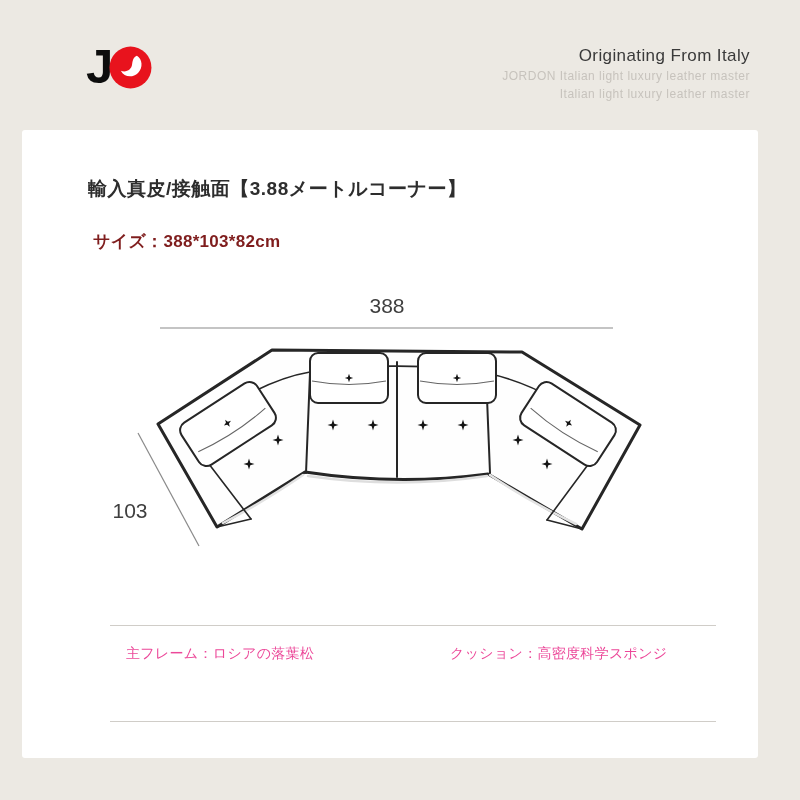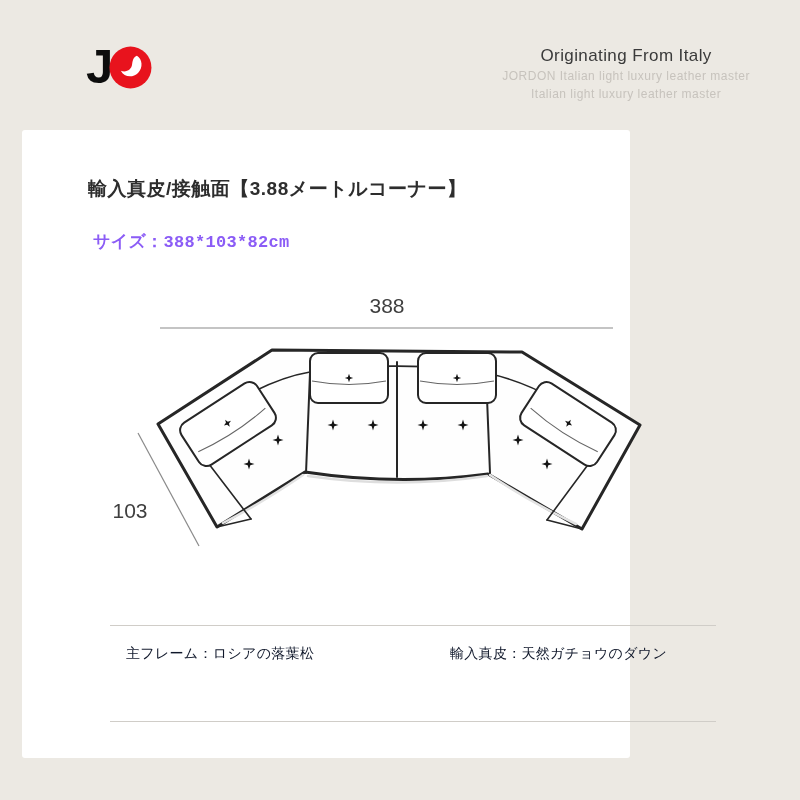--- a/index.html
+++ b/index.html
@@ -2,36 +2,36 @@
 <html><head>
 <meta charset="utf-8">
 <style>
   html,body{margin:0;padding:0;}
   body{width:800px;height:800px;background:#ece9e3;font-family:"Liberation Sans",sans-serif;position:relative;overflow:hidden;}
   #page{position:absolute;inset:0;}
 
   
   .logo{position:absolute;left:86px;top:42px;display:flex;align-items:center;font-weight:bold;font-size:49px;letter-spacing:-3px;color:#0d0d0d;line-height:1;}
   .logo .oword{width:43px;height:43px;display:block;margin:0 -1px;position:relative;top:1px;}
-  .hdr-right{position:absolute;right:50px;top:46px;text-align:center;}
+  .hdr-right{position:absolute;right:50px;top:46px;text-align:right;}
   .tagline{font-size:17px;color:#3a3a3a;letter-spacing:.4px;}
   .subline{font-size:12px;color:#c7c3bd;letter-spacing:.5px;margin-top:3px;line-height:1.25;}
 
   
-  .card{position:absolute;left:22px;top:130px;width:608px;height:628px;background:#ffffff;border-radius:3px;}
+  .card{position:absolute;left:22px;top:130px;width:736px;height:628px;background:#ffffff;border-radius:3px;}
   .title{position:absolute;left:66px;top:46px;font-size:19px;font-weight:bold;color:#2d2d2d;letter-spacing:.5px;}
-  .sizeline{position:absolute;left:71px;top:100px;font-size:17px;font-weight:bold;color:#8b5cf6;letter-spacing:.3px;font-family:Liberation Mono, monospace;}
+  .sizeline{position:absolute;left:71px;top:100px;font-size:17px;font-weight:bold;color:#7f1d1d;letter-spacing:.3px;}
 
   svg.diagram{position:absolute;left:78px;top:152px;}
 
   
   .specs{position:absolute;left:88px;top:495px;width:606px;height:97px;border-top:1px solid #d0cdc8;border-bottom:1px solid #d0cdc8;display:flex;box-sizing:border-box;padding-top:17px;}
   .spec-col-l{width:340px;padding-left:16px;box-sizing:border-box;}
   .spec-col-r{width:228px;}
-  .spec-item{font-size:14px;color:#0f172a;line-height:1.45;margin-bottom:15px;letter-spacing:.3px;}
+  .spec-item{font-size:14px;color:#ec4899;line-height:1.45;margin-bottom:15px;letter-spacing:.3px;}
 </style>
 </head>
 <body>
 
 <div id="page">
 
   <div class="logo">
     <span>J</span>
     <svg class="oword" viewBox="0 0 40 40">
       <circle cx="20" cy="20" r="19.5" fill="#e8131d"></circle>
@@ -116,18 +116,18 @@
         <use href="#tuft" transform="translate(418,158)"></use>
         <use href="#tuft" transform="translate(447,182)"></use>
       </g>
     </svg>
 
     <div class="specs">
       <div class="spec-col-l">
         <div class="spec-item">主フレーム：ロシアの落葉松</div>
       </div>
       <div class="spec-col-r">
-        <div class="spec-item">輸入真皮：天然ガチョウのダウン</div>
+        <div class="spec-item">クッション：高密度科学スポンジ</div>
       </div>
     </div>
 
   </div>
 </div>
 
 </body></html>

